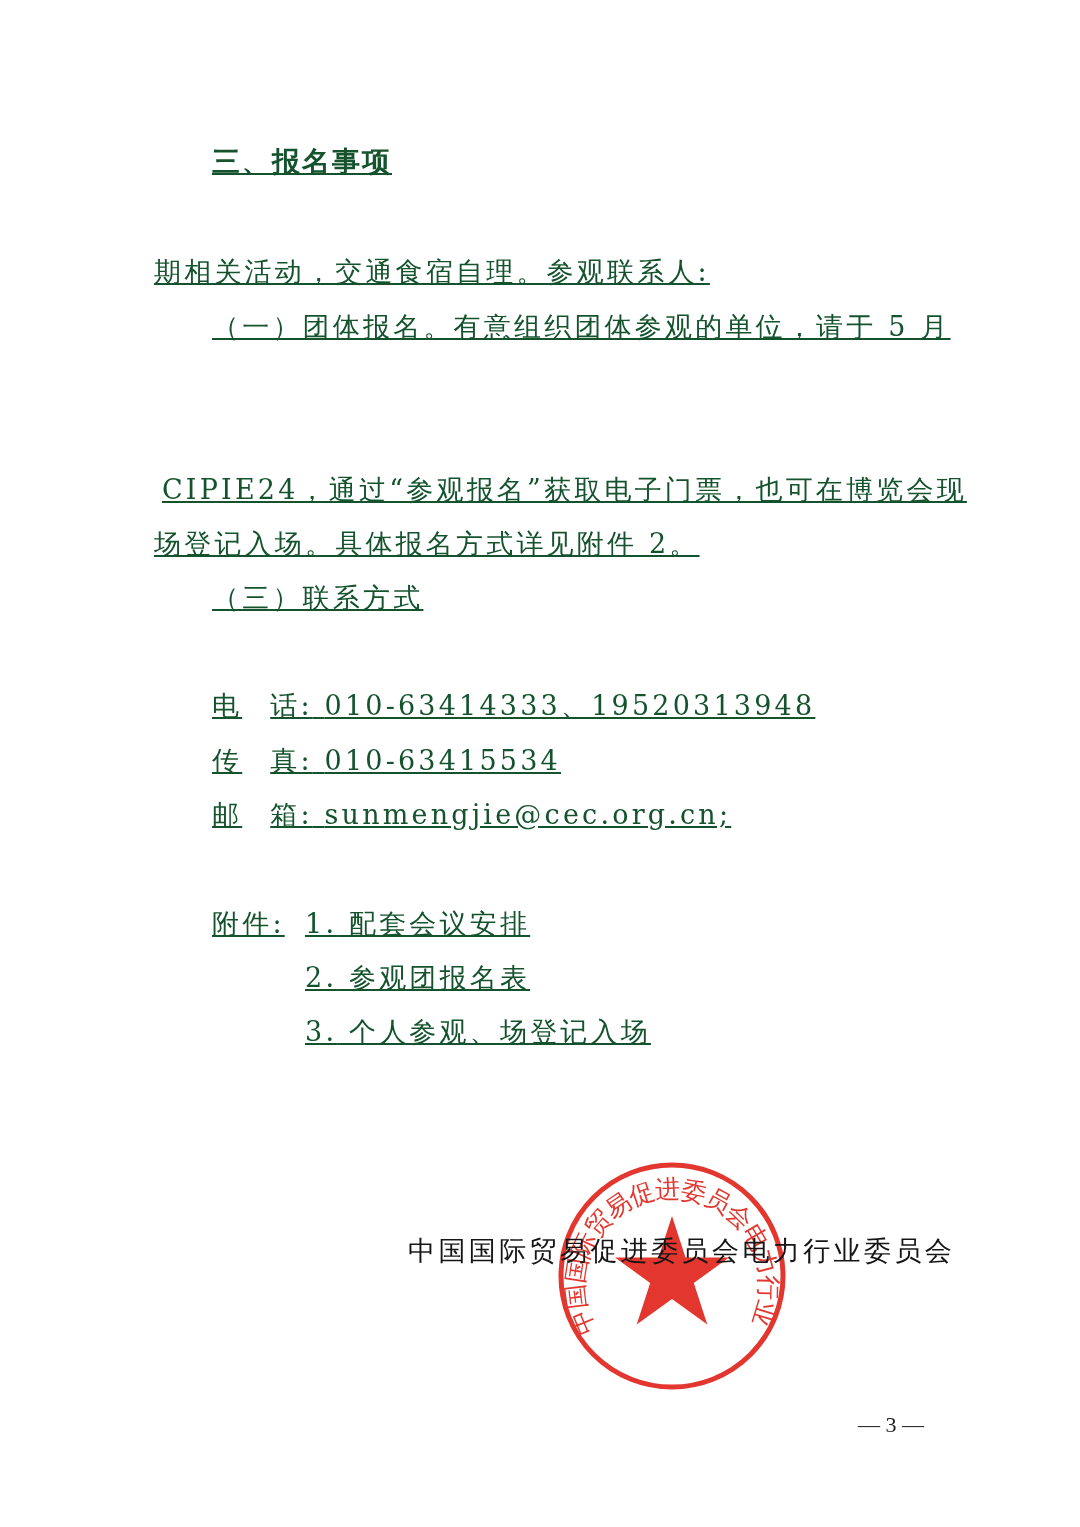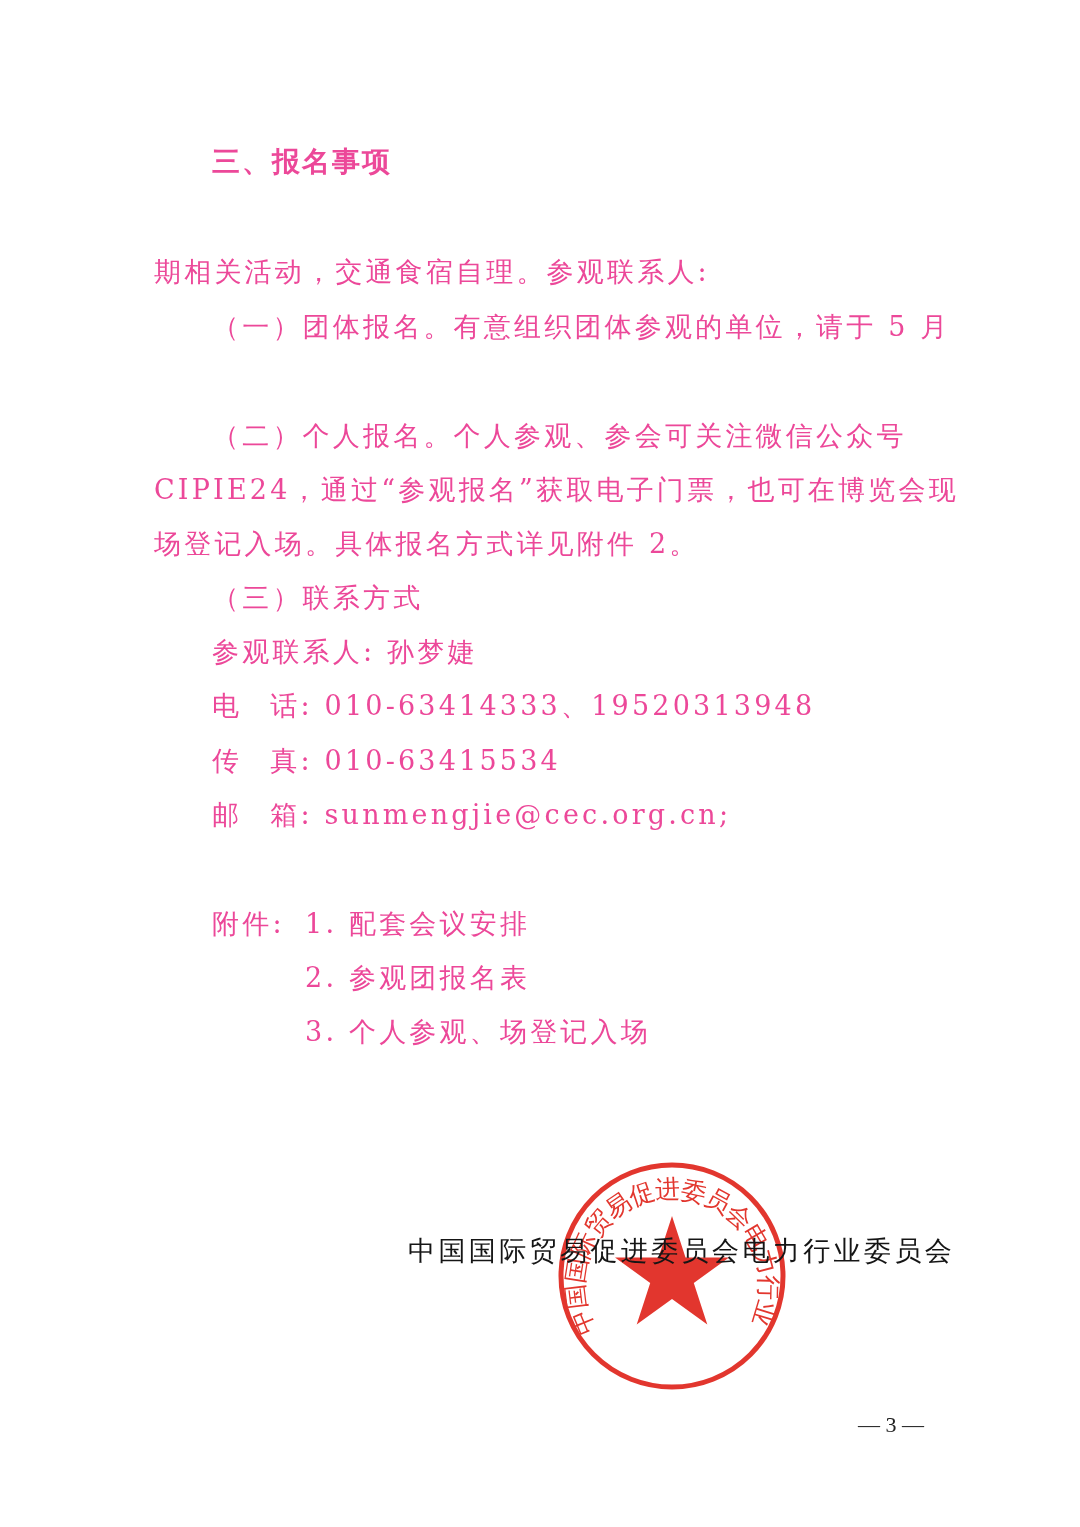--- a/index.html
+++ b/index.html
@@ -20,21 +20,22 @@
       left: 0; top: 0;
       width: 1080px; height: 1527px;
       background: #ffffff;
     }
     .line {
       position: absolute;
       white-space: nowrap;
       font-size: 27px;
       line-height: 40px;
       letter-spacing: 3.2px;
-      color: #ec4899;
+      color: #14532d;
+      text-decoration: underline;
     }
     .heading {
       font-family: "DejaVu Sans", "Liberation Sans", sans-serif;
       font-weight: bold;
       font-size: 28px;
       letter-spacing: 2px;
     }
     .label-gap { display: inline-block; width: 88px; }
     .stamp {
       position: absolute;
@@ -68,30 +69,25 @@
 <body>
 
 <div class="page">
 
   <div class="line heading" style="left:212px; top:142px;">三、报名事项</div>
 
   <div class="line" style="left:154px; top:252px;">期相关活动，交通食宿自理。参观联系人:</div>
 
   <div class="line" style="left:212px; top:307px;text-align:right;">（一）团体报名。有意组织团体参观的单位，请于 5 月</div>
 
-  <div class="line" style="left:212px; top:416px;">（二）个人报名。个人参观、参会可关注微信公众号</div>
-  <div class="line" style="left:154px; top:470px;">CIPIE24，通过“参观报名”获取电子门票，也可在博览会现</div>
+  <div class="line" style="left:162px; top:470px;">CIPIE24，通过“参观报名”获取电子门票，也可在博览会现</div>
   <div class="line" style="left:154px; top:524px;">场登记入场。具体报名方式详见附件 2。</div>
 
   <div class="line" style="left:212px; top:578px;">（三）联系方式</div>
 
-  <div class="line" style="left:212px; top:632px;">
-    <span>参观联系人:</span>
-    <span>孙梦婕</span>
-  </div>
 
   <div class="line" style="left:212px; top:686px;">
     <span>电</span><span class="label-gap" style="width:28px;"></span><span>话:</span>
     <span>010-63414333、19520313948</span>
   </div>
 
   <div class="line" style="left:212px; top:741px;text-align:center;">
     <span>传</span><span class="label-gap" style="width:28px;"></span><span>真:</span>
     <span>010-63415534</span>
   </div>

